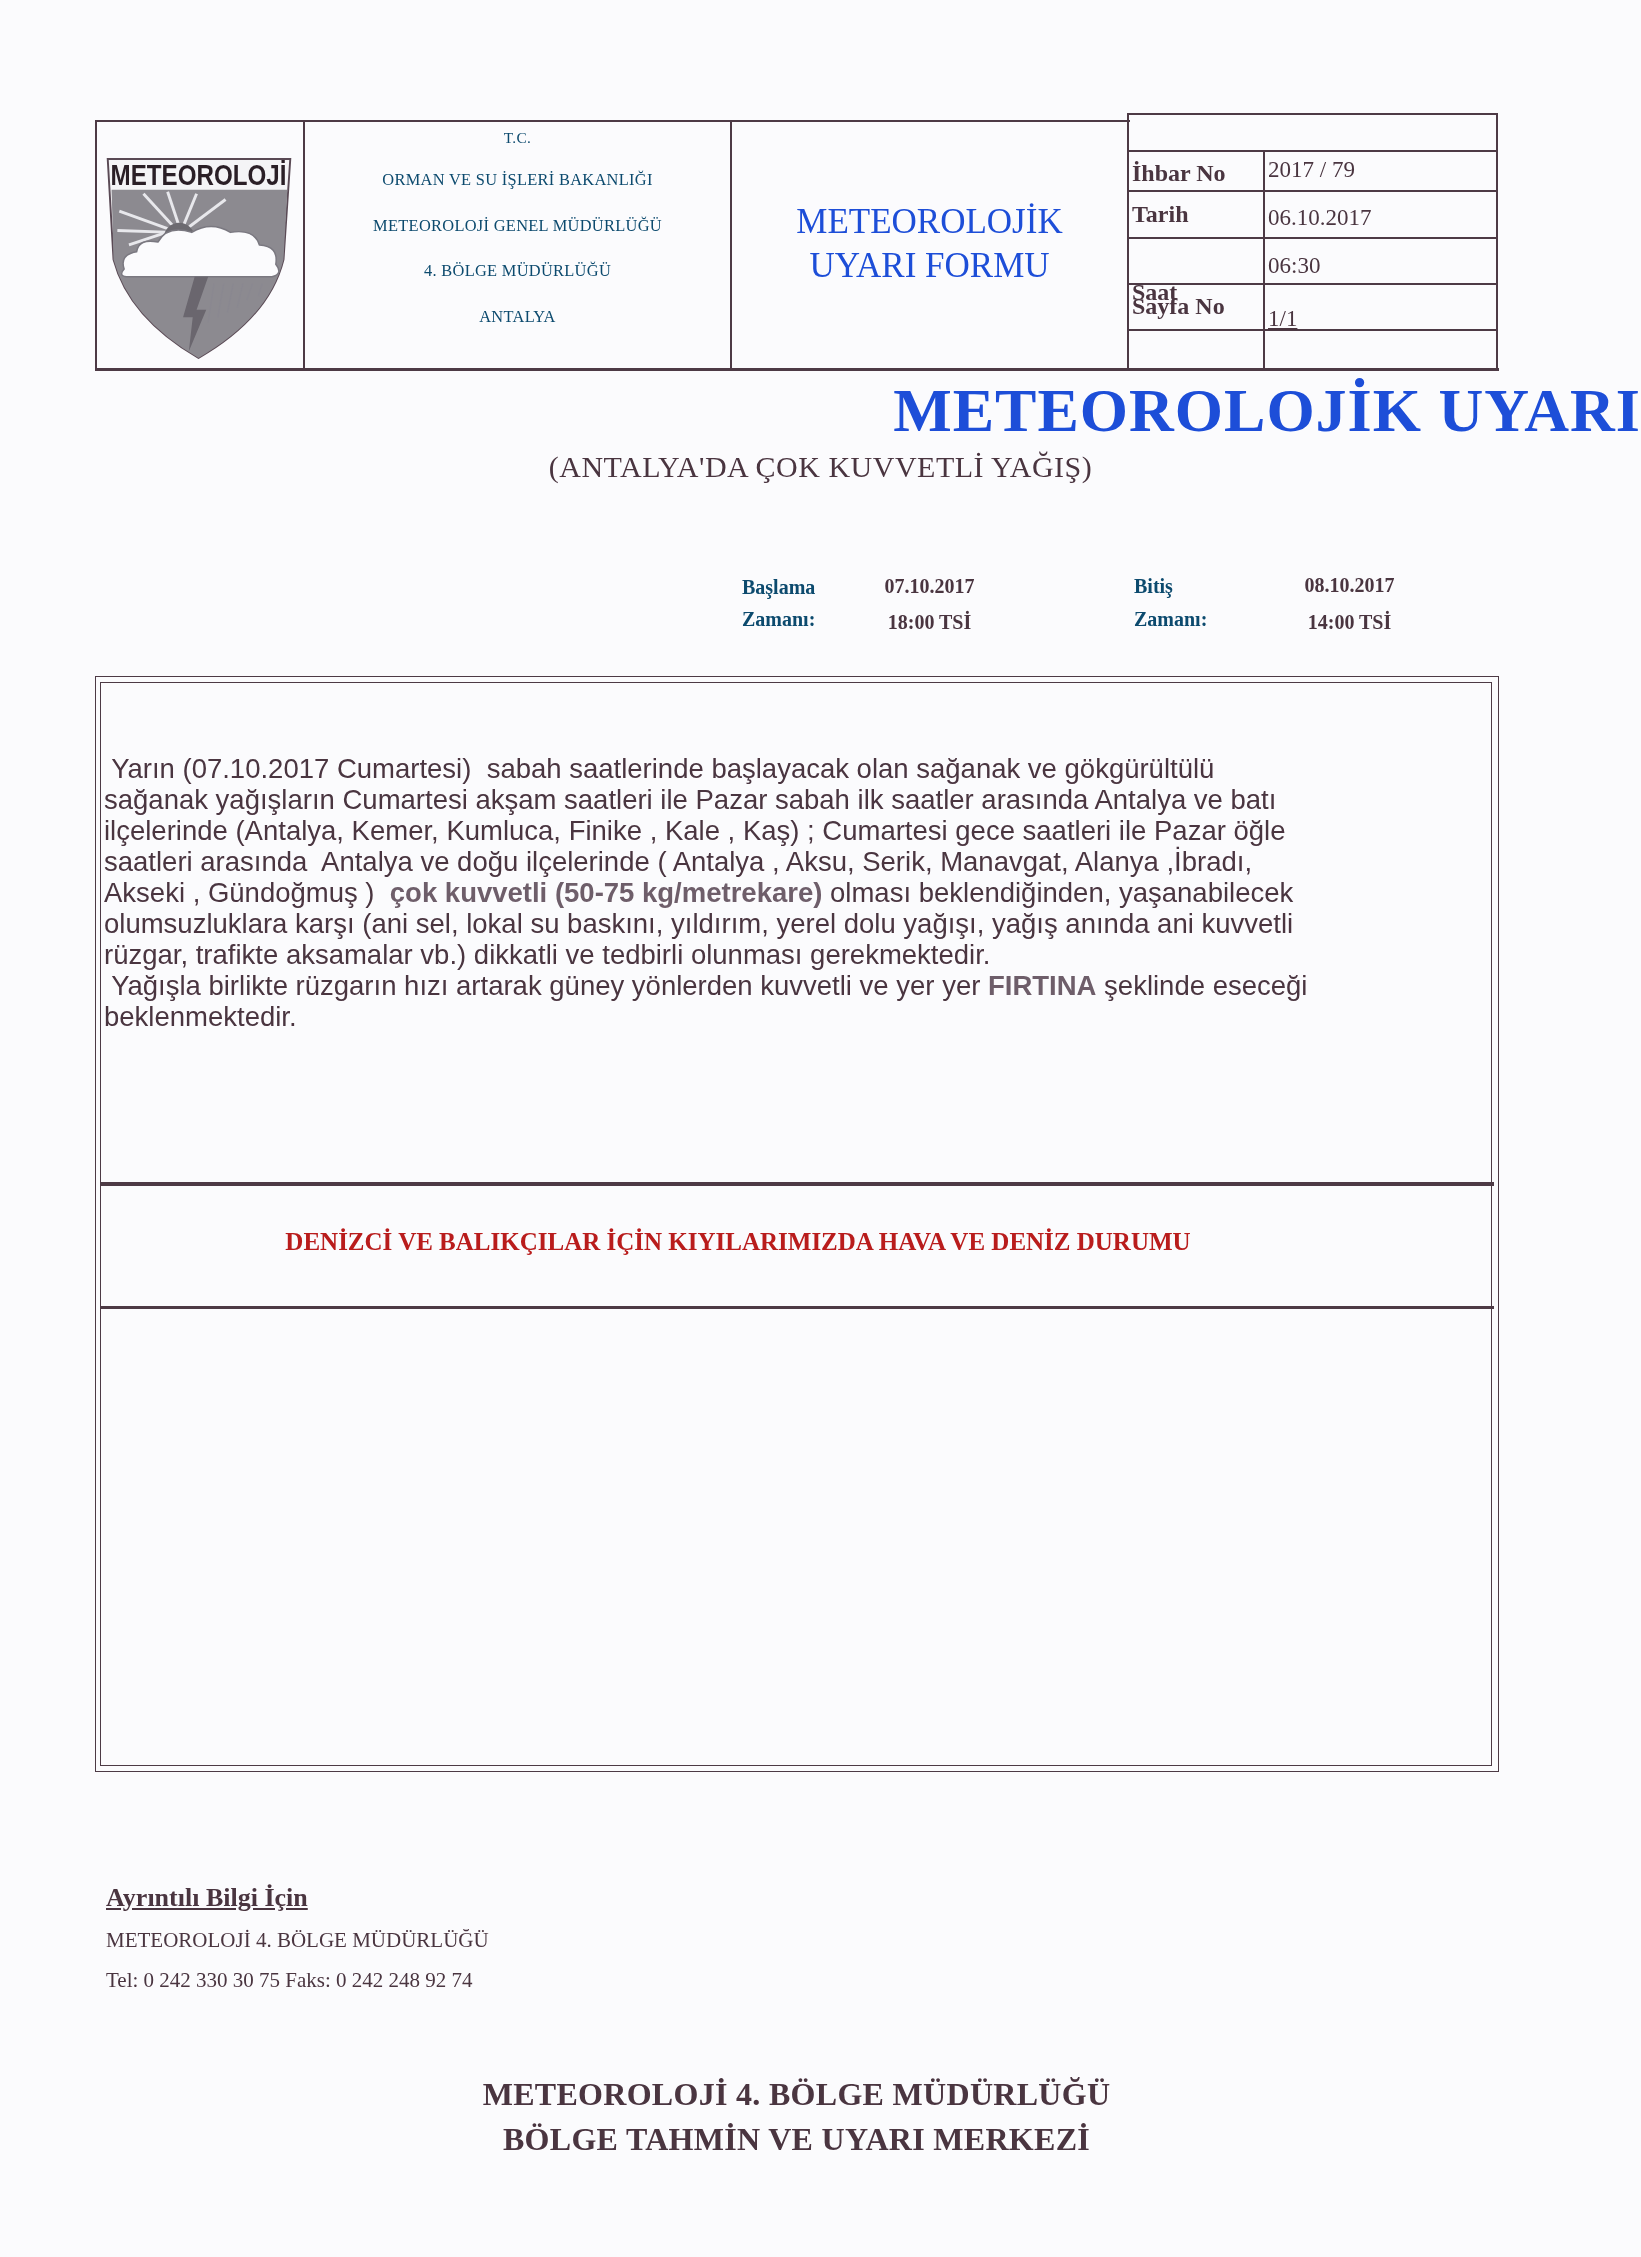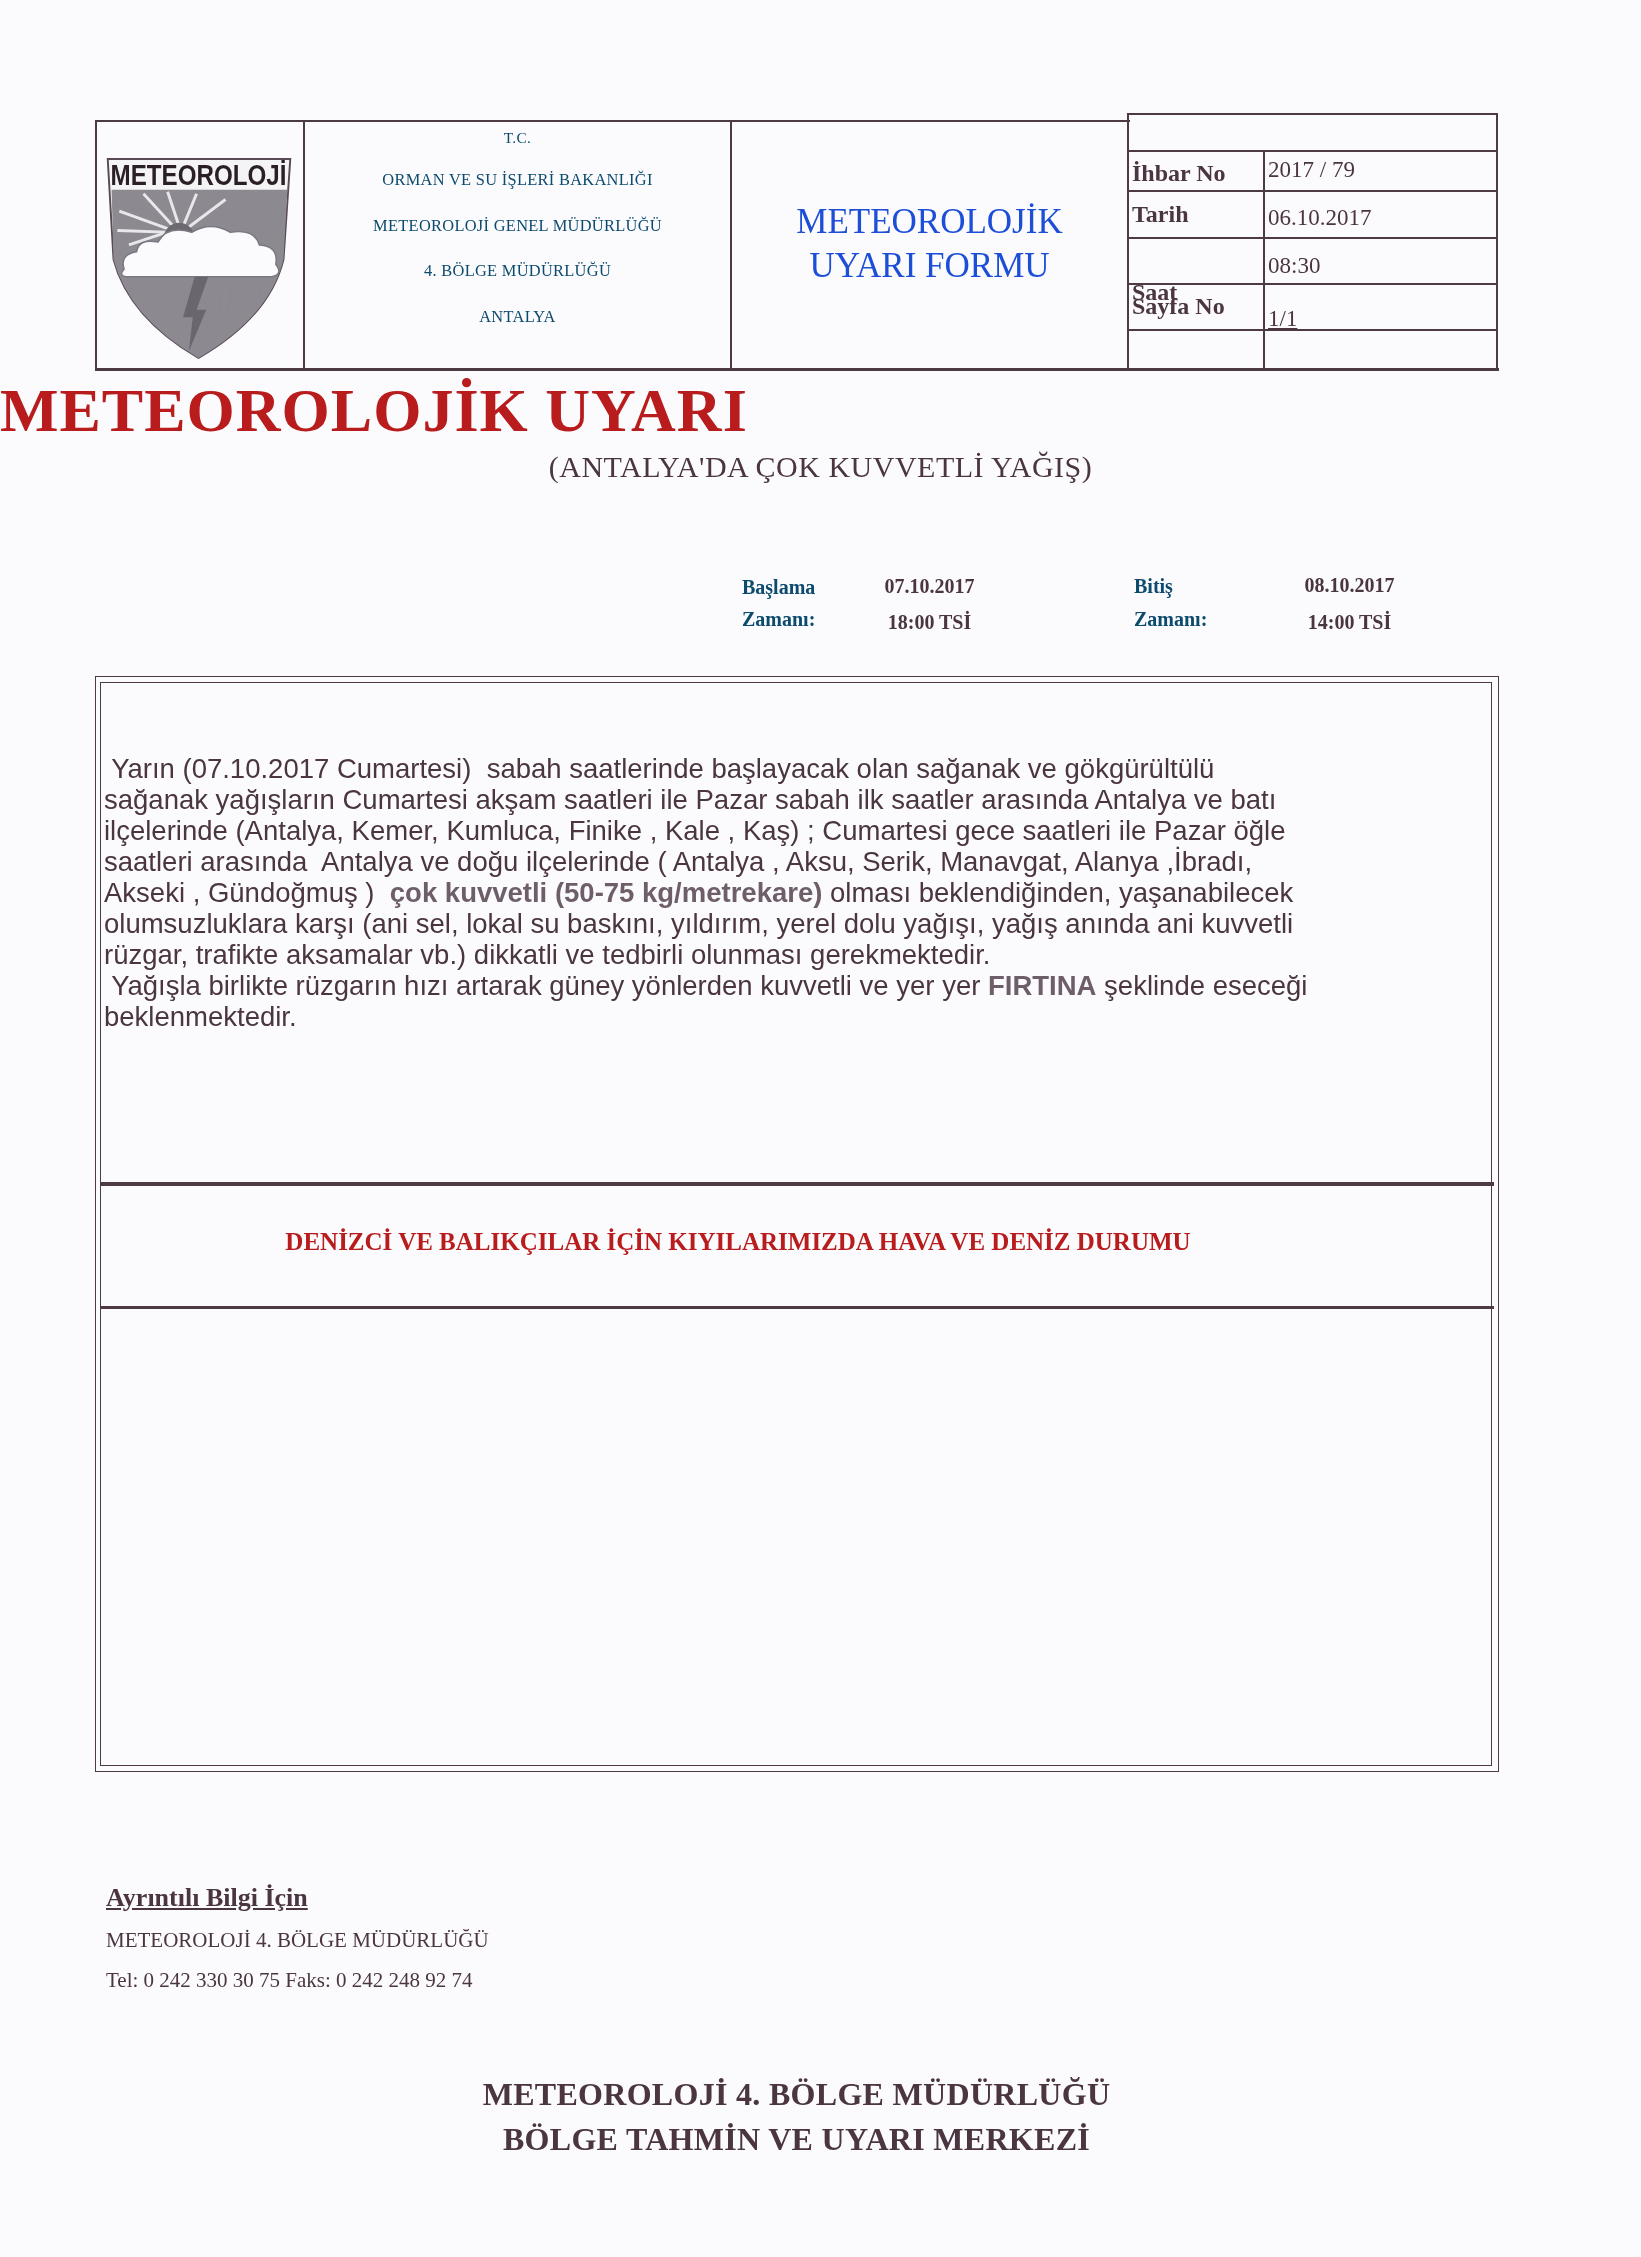--- a/index.html
+++ b/index.html
@@ -13,22 +13,22 @@
   .line { position: absolute; background: #4d3a45; }
 
   
   .org-text { position: absolute; left: 304px; width: 427px; text-align: center;
     font-size: 16.4px; letter-spacing: 0.3px; color: #0c4a6e; }
   .form-title { position: absolute; left: 731px; width: 397px; text-align: center;
     font-size: 35px; line-height: 44px; color: #1d4ed8; }
   .info-label { position: absolute; left: 1132px; font-weight: bold; font-size: 24px; color: #4a3540; }
   .info-value { position: absolute; left: 1268px; font-size: 23px; color: #4a3540; }
 
-  .main-title { position: absolute; left: 0; width: 1641px; text-align: left;
-    top: 375px; font-size: 62px; font-weight: bold; letter-spacing: 1px; color: #b91c1c; }
+  .main-title { position: absolute; left: 0; width: 1641px; text-align: right;
+    top: 375px; font-size: 62px; font-weight: bold; letter-spacing: 1px; color: #1d4ed8; }
   .sub-title { position: absolute; left: 0; width: 1641px; text-align: center;
     top: 450px; font-size: 30px; color: #4a3540; letter-spacing: 0.5px; }
 
   .time-label { position: absolute; font-weight: bold; font-size: 20px; color: #0c4a6e; }
   .time-value { position: absolute; font-weight: bold; font-size: 20px; color: #4a3540; text-align: center; width: 135px; }
 
   
   .box-outer { position: absolute; left: 95px; top: 676px; width: 1404px; height: 1096px;
     border: 1.9px solid #4d3a45; box-sizing: border-box; }
   .box-inner { position: absolute; left: 100px; top: 682px; width: 1392px; height: 1084px;
@@ -107,21 +107,21 @@
   <div class="org-text" style="top:307px;">ANTALYA</div>
 
   <div class="form-title" style="top:200px;">METEOROLOJİK</div>
   <div class="form-title" style="top:244px;">UYARI FORMU</div>
 
   <div class="info-label" style="top:160px;">İhbar No</div>
   <div class="info-value" style="top:157px;">2017 / 79</div>
   <div class="info-label" style="top:201px;">Tarih</div>
   <div class="info-value" style="top:205px;">06.10.2017</div>
   <div class="info-label" style="top:247px;margin-top:32px;">Saat</div>
-  <div class="info-value" style="top:253px;">08:30</div>
+  <div class="info-value" style="top:253px;">06:30</div>
   <div class="info-label" style="top:293px;">Sayfa No</div>
   <div class="info-value" style="top:306px;text-decoration:underline;">1/1</div>
 </div>
 
 <div class="main-title">METEOROLOJİK UYARI</div>
 <div class="sub-title">(ANTALYA'DA ÇOK KUVVETLİ YAĞIŞ)</div>
 
 <div>
   <div class="time-label" style="left:742px; top:576px;">Başlama</div>
   <div class="time-label" style="left:742px; top:608px;">Zamanı:</div>

